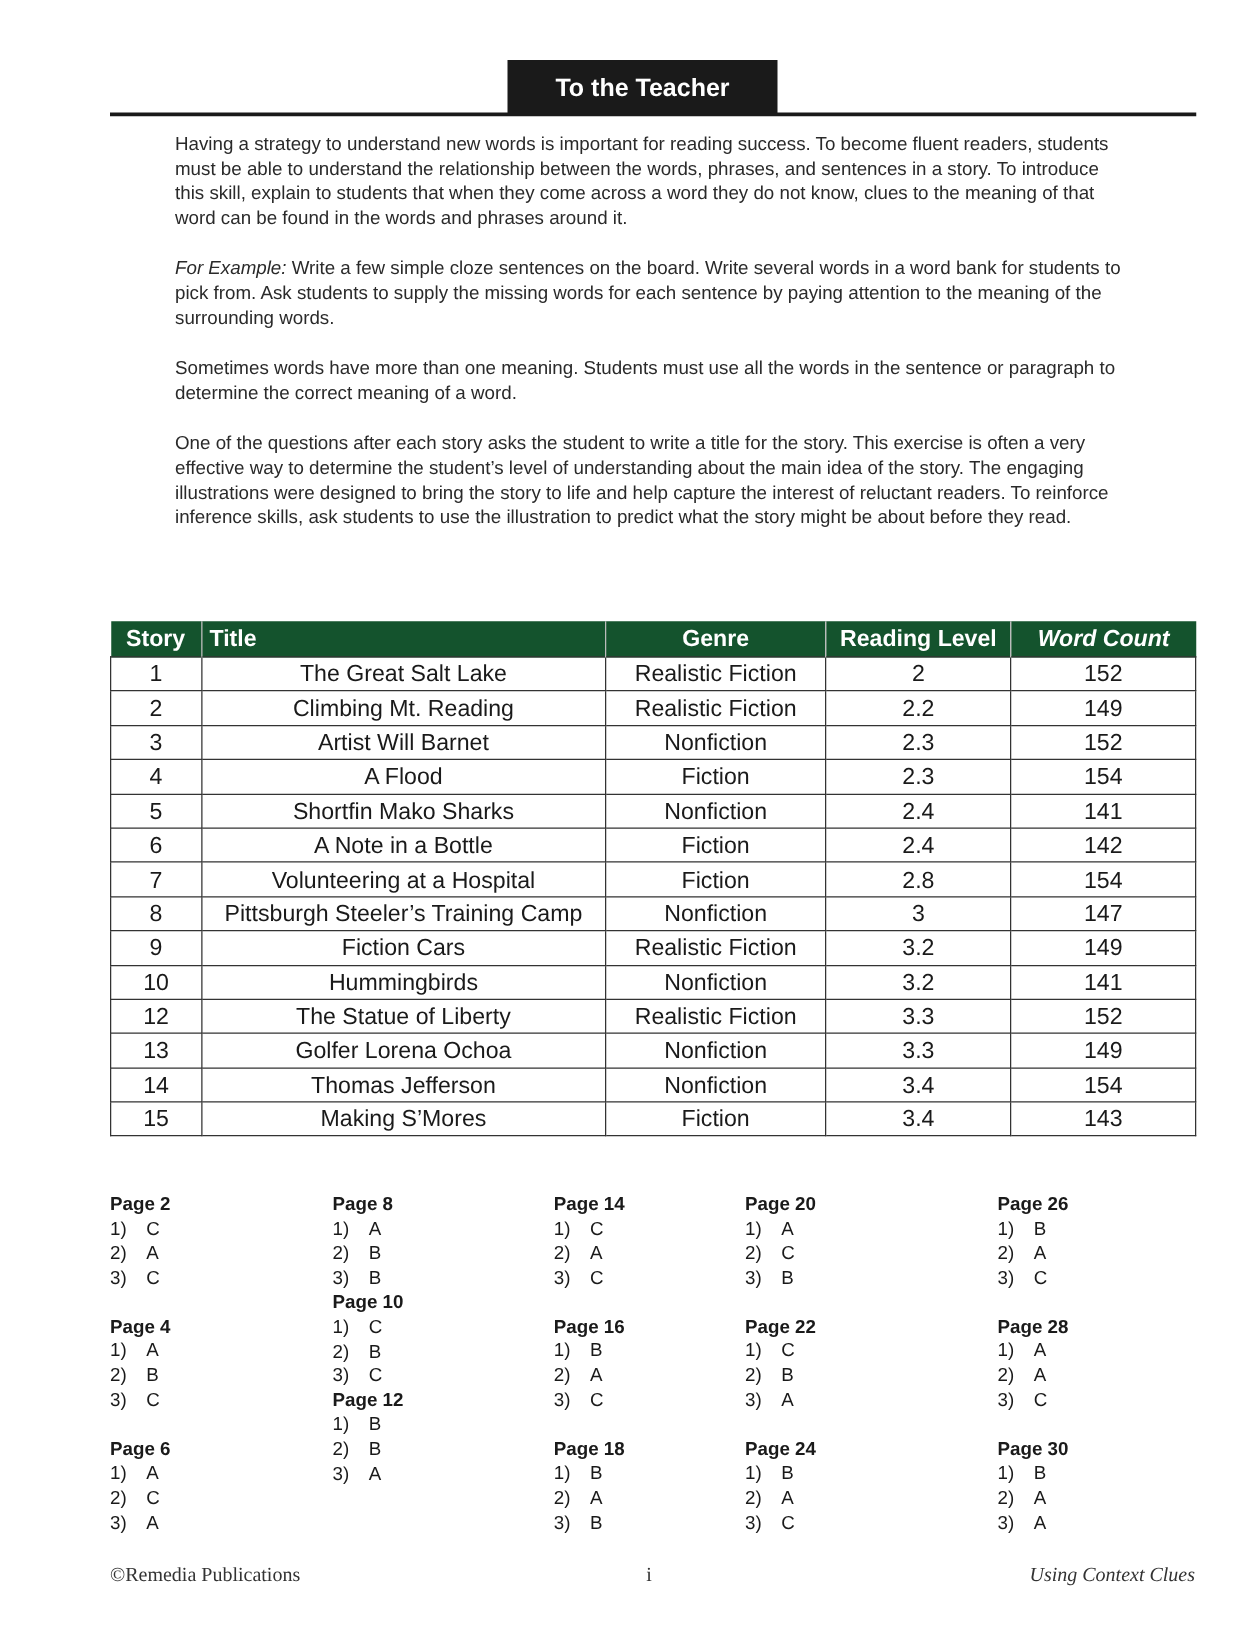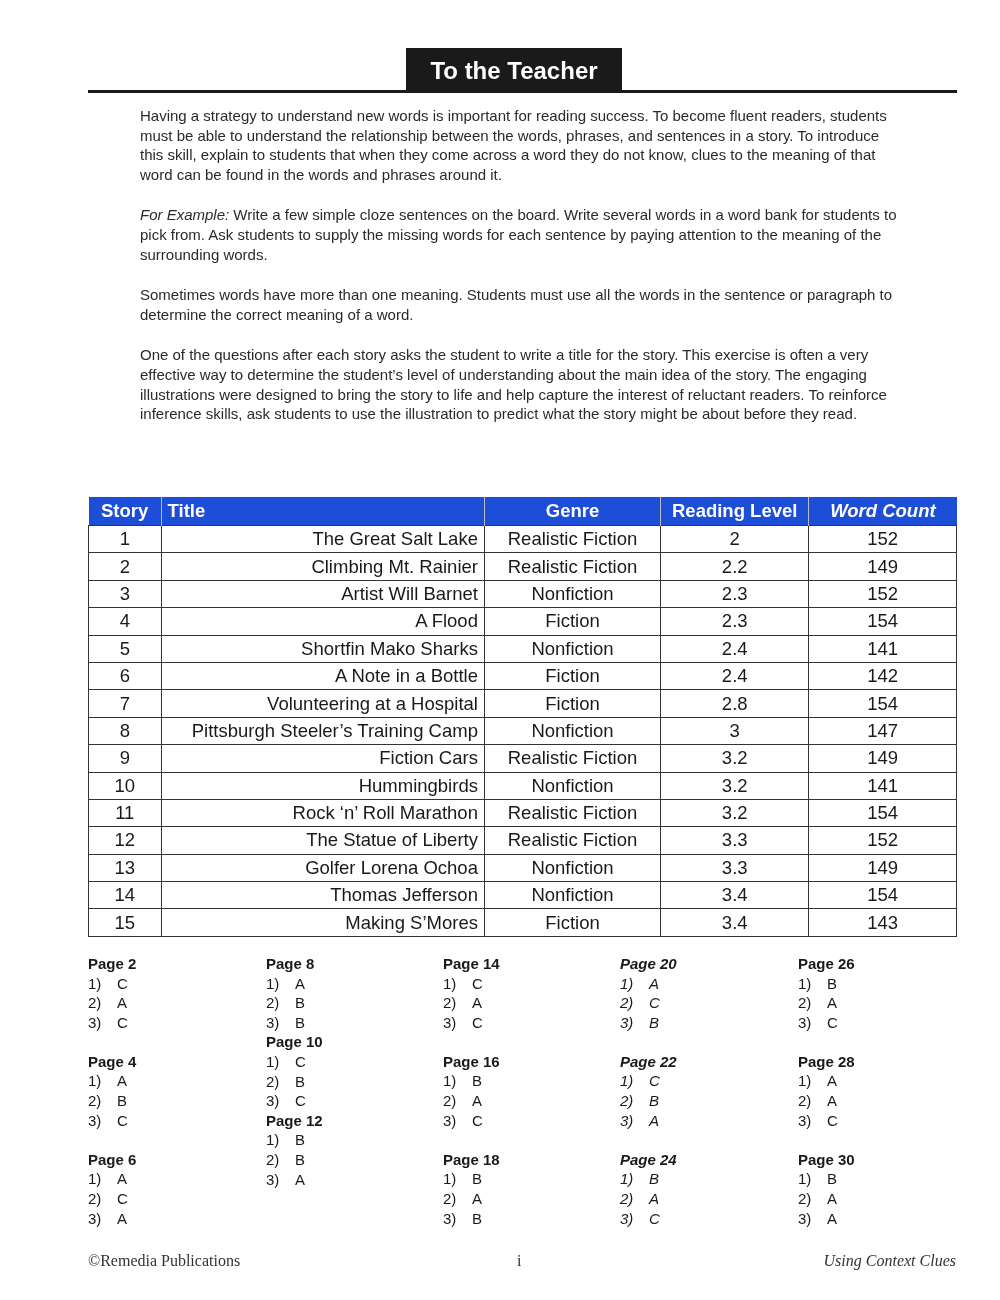--- a/index.html
+++ b/index.html
@@ -1,28 +1,28 @@
 <!DOCTYPE html>
 <html><head>
 <meta charset="utf-8">
 <style>
   html, body { margin: 0; padding: 0; background: #ffffff; }
   body { width: 1000px; height: 1300px; position: relative; color: #1a1a1a; font-family: "Liberation Sans", sans-serif; overflow: hidden; }
   .header-rule { position: absolute; left: 88px; top: 90px; width: 869px; height: 3px; background: #1a1a1a; }
   .title-box { position: absolute; left: 406px; top: 48px; width: 216px; height: 44px; background: #1a1a1a; color: #fff;
-    font-family: "Liberation Sans", sans-serif; font-weight: bold; font-size: 24px; text-align: center; line-height: 46px; }
+    font-family: "Liberation Sans", sans-serif; font-weight: bold; font-size: 20px; text-align: center; line-height: 46px; }
   .intro { position: absolute; left: 140px; top: 106px; width: 760px; font-family: "Liberation Sans", sans-serif; font-size: 15px; line-height: 19.6px; color: #2a2a2a; }
   .intro p { margin: 0 0 21px 0; }
   .intro em { font-style: italic; }
   table.stories { position: absolute; left: 88px; top: 497px; width: 869px; border-collapse: collapse; font-family: "Liberation Sans", sans-serif; font-size: 18.5px; }
-  table.stories th { background: #1d4ed8; color: #fff; font-weight: bold; height: 28px; padding: 0 6px; border-right: 1px solid #bbb; }
+  table.stories th { background: #14532d; color: #fff; font-weight: bold; height: 28px; padding: 0 6px; border-right: 1px solid #bbb; }
   table.stories th:last-child { border-right: none; font-style: italic; }
   table.stories td { height: 26.4px; padding: 0 6px; border: 1.5px solid #333; }
   table.stories td.c { text-align: center; }
-  table.stories td.l { text-align: right; }
+  table.stories td.l { text-align: center; }
   .col-story { width: 60px; } .col-title { width: 310px; } .col-genre { width: 163px; } .col-level { width: 135px; } .col-count { width: 135px; }
   .answers { position: absolute; left: 88px; top: 954px; width: 880px; font-family: "Liberation Sans", sans-serif; font-size: 15px; }
   .ans-col { position: absolute; top: 0; width: 170px; }
   .ans-group { margin-bottom: 19.5px; }
   .ans-group.tight { margin-bottom: 0; }
   .ans-head { font-weight: bold; line-height: 19.6px; height: 19.6px; }
   .ans-row { line-height: 19.6px; height: 19.6px; }
   .ans-num { display: inline-block; width: 29px; }
   .footer { position: absolute; top: 1252px; font-family: "Liberation Serif", serif; font-size: 16px; color: #333; }
   .footer-left { left: 88px; }
@@ -55,21 +55,21 @@
   <tbody id="story-rows">
       <tr>
         <td class="c">1</td>
         <td class="l">The Great Salt Lake</td>
         <td class="c">Realistic Fiction</td>
         <td class="c">2</td>
         <td class="c">152</td>
       </tr>
       <tr>
         <td class="c">2</td>
-        <td class="l">Climbing Mt. Rainier</td>
+        <td class="l">Climbing Mt. Reading</td>
         <td class="c">Realistic Fiction</td>
         <td class="c">2.2</td>
         <td class="c">149</td>
       </tr>
       <tr>
         <td class="c">3</td>
         <td class="l">Artist Will Barnet</td>
         <td class="c">Nonfiction</td>
         <td class="c">2.3</td>
         <td class="c">152</td>
@@ -115,27 +115,20 @@
         <td class="c">Realistic Fiction</td>
         <td class="c">3.2</td>
         <td class="c">149</td>
       </tr>
       <tr>
         <td class="c">10</td>
         <td class="l">Hummingbirds</td>
         <td class="c">Nonfiction</td>
         <td class="c">3.2</td>
         <td class="c">141</td>
-      </tr>
-      <tr>
-        <td class="c">11</td>
-        <td class="l">Rock ‘n’ Roll Marathon</td>
-        <td class="c">Realistic Fiction</td>
-        <td class="c">3.2</td>
-        <td class="c">154</td>
       </tr>
       <tr>
         <td class="c">12</td>
         <td class="l">The Statue of Liberty</td>
         <td class="c">Realistic Fiction</td>
         <td class="c">3.3</td>
         <td class="c">152</td>
       </tr>
       <tr>
         <td class="c">13</td>
@@ -215,21 +208,21 @@
         <div class="ans-row"><span class="ans-num">2)</span><span>A</span></div>
         <div class="ans-row"><span class="ans-num">3)</span><span>C</span></div>
       </div>
       <div class="ans-group">
         <div class="ans-head">Page 18</div>
         <div class="ans-row"><span class="ans-num">1)</span><span>B</span></div>
         <div class="ans-row"><span class="ans-num">2)</span><span>A</span></div>
         <div class="ans-row"><span class="ans-num">3)</span><span>B</span></div>
       </div>
     </div>
-    <div class="ans-col" style="left: 532px; font-style: italic;">
+    <div class="ans-col" style="left: 508px;">
       <div class="ans-group">
         <div class="ans-head">Page 20</div>
         <div class="ans-row"><span class="ans-num">1)</span><span>A</span></div>
         <div class="ans-row"><span class="ans-num">2)</span><span>C</span></div>
         <div class="ans-row"><span class="ans-num">3)</span><span>B</span></div>
       </div>
       <div class="ans-group">
         <div class="ans-head">Page 22</div>
         <div class="ans-row"><span class="ans-num">1)</span><span>C</span></div>
         <div class="ans-row"><span class="ans-num">2)</span><span>B</span></div>

